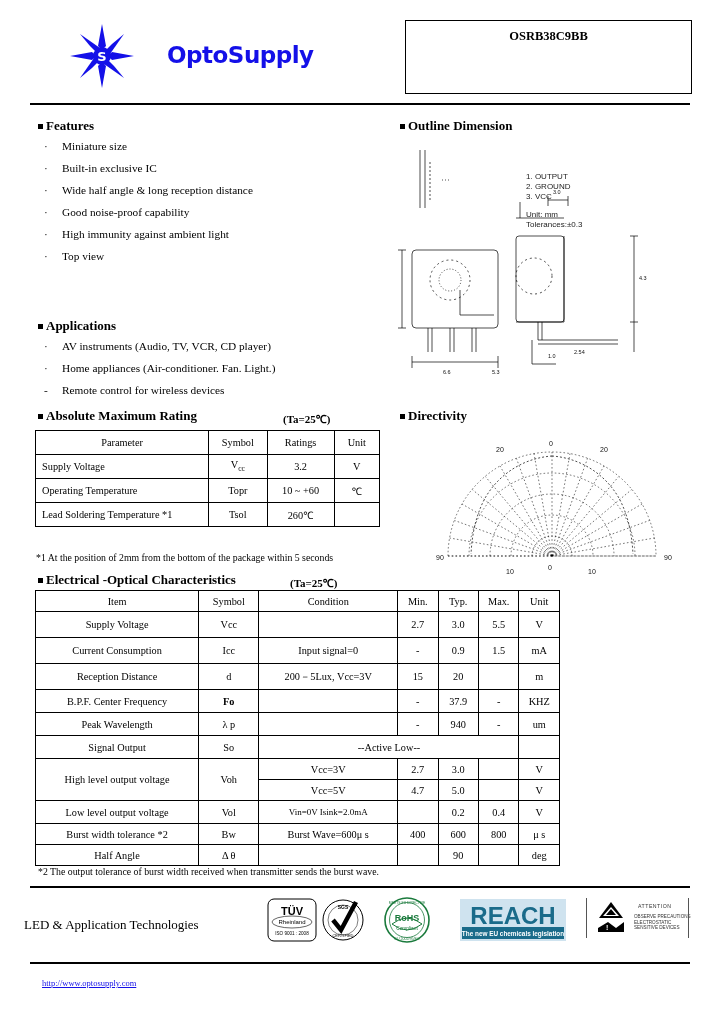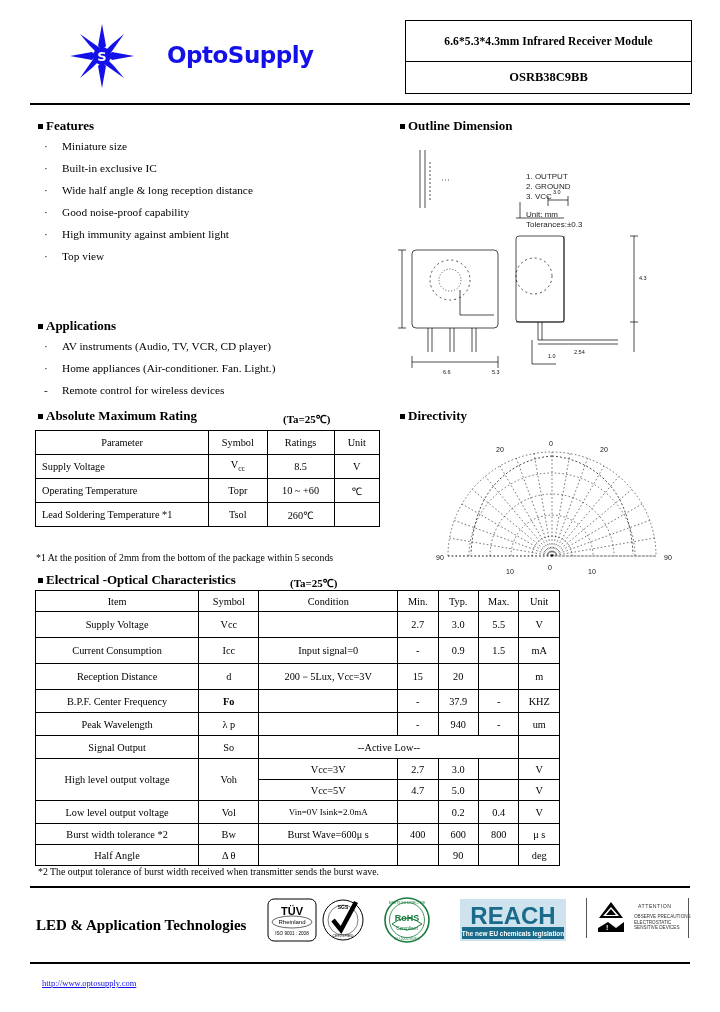--- a/index.html
+++ b/index.html
@@ -41,21 +41,21 @@
   .sub{font-size:7.5px;vertical-align:sub;}
 
   
   .draw{position:absolute;}
   .pinlist{position:absolute;font-size:8px;font-family:"Liberation Sans",sans-serif;line-height:10px;color:#222;}
   .pinlist div{white-space:nowrap;}
 
   
   .footrule{position:absolute;left:30px;top:886px;width:660px;height:0;border-top:2.5px solid #000;}
   .footrule2{position:absolute;left:30px;top:962px;width:660px;height:0;border-top:2.5px solid #000;}
-  .foottext{position:absolute;left:36px;top:917px;font-weight:bold;font-size:15px;}
+  .foottext{position:absolute;left:24px;top:917px;font-weight:normal;font-size:13px;}
   .url{position:absolute;left:42px;top:978px;font-size:8.5px;color:#1410e8;text-decoration:underline;}
   .ver{position:absolute;left:600px;top:1019px;font-size:9px;}
   .badge{position:absolute;}
   .att-txt{position:absolute;font-family:"Liberation Sans",sans-serif;font-size:4.6px;line-height:5.6px;color:#333;}
   .att-title{position:absolute;font-family:"Liberation Sans",sans-serif;font-size:5.2px;color:#333;letter-spacing:.5px;}
 </style>
 </head>
 <body>
 
 <div class="page">
@@ -74,21 +74,20 @@
           <polygon points="10,54 24,34 28,38 22,44"></polygon>
           <polygon points="54,54 34,40 38,36 44,42"></polygon>
           <circle cx="32" cy="32" r="9"></circle>
         </g>
         <text x="32" y="37" font-family="DejaVu Sans, sans-serif" font-size="13" font-weight="bold" fill="#ffffff" text-anchor="middle">S</text>
       </svg>
       <div class="logo-text">OptoSupply</div>
     </div>
 
     <div class="titlebox">
-      <div class="t1">6.6*5.3*4.3mm Infrared Receiver Module</div>
       <div class="t2">OSRB38C9BB</div>
     </div>
   </div>
   <div class="hrule"></div>
 
   <div class="sec" style="left:38px;top:118px;">
     <span class="sq"></span><span>Features</span>
   </div>
   <div class="blist" style="left:40px;top:140px;width:300px;">
     <div class="brow">
@@ -217,21 +216,21 @@
     <tbody>
         <tr>
       <td style="width:175px">Parameter</td>
       <td style="width:58px">Symbol</td>
       <td style="width:67px">Ratings</td>
       <td style="width:45px">Unit</td>
     </tr>
     <tr>
       <td class="left">Supply Voltage</td>
       <td><span>V</span><span class="sub">cc</span></td>
-      <td>8.5</td>
+      <td>3.2</td>
       <td>V</td>
     </tr>
     <tr>
       <td class="left">Operating Temperature</td>
       <td>Topr</td>
       <td>10 ~ +60</td>
       <td>℃</td>
     </tr>
     <tr>
       <td class="left">Lead Soldering Temperature *1</td>

